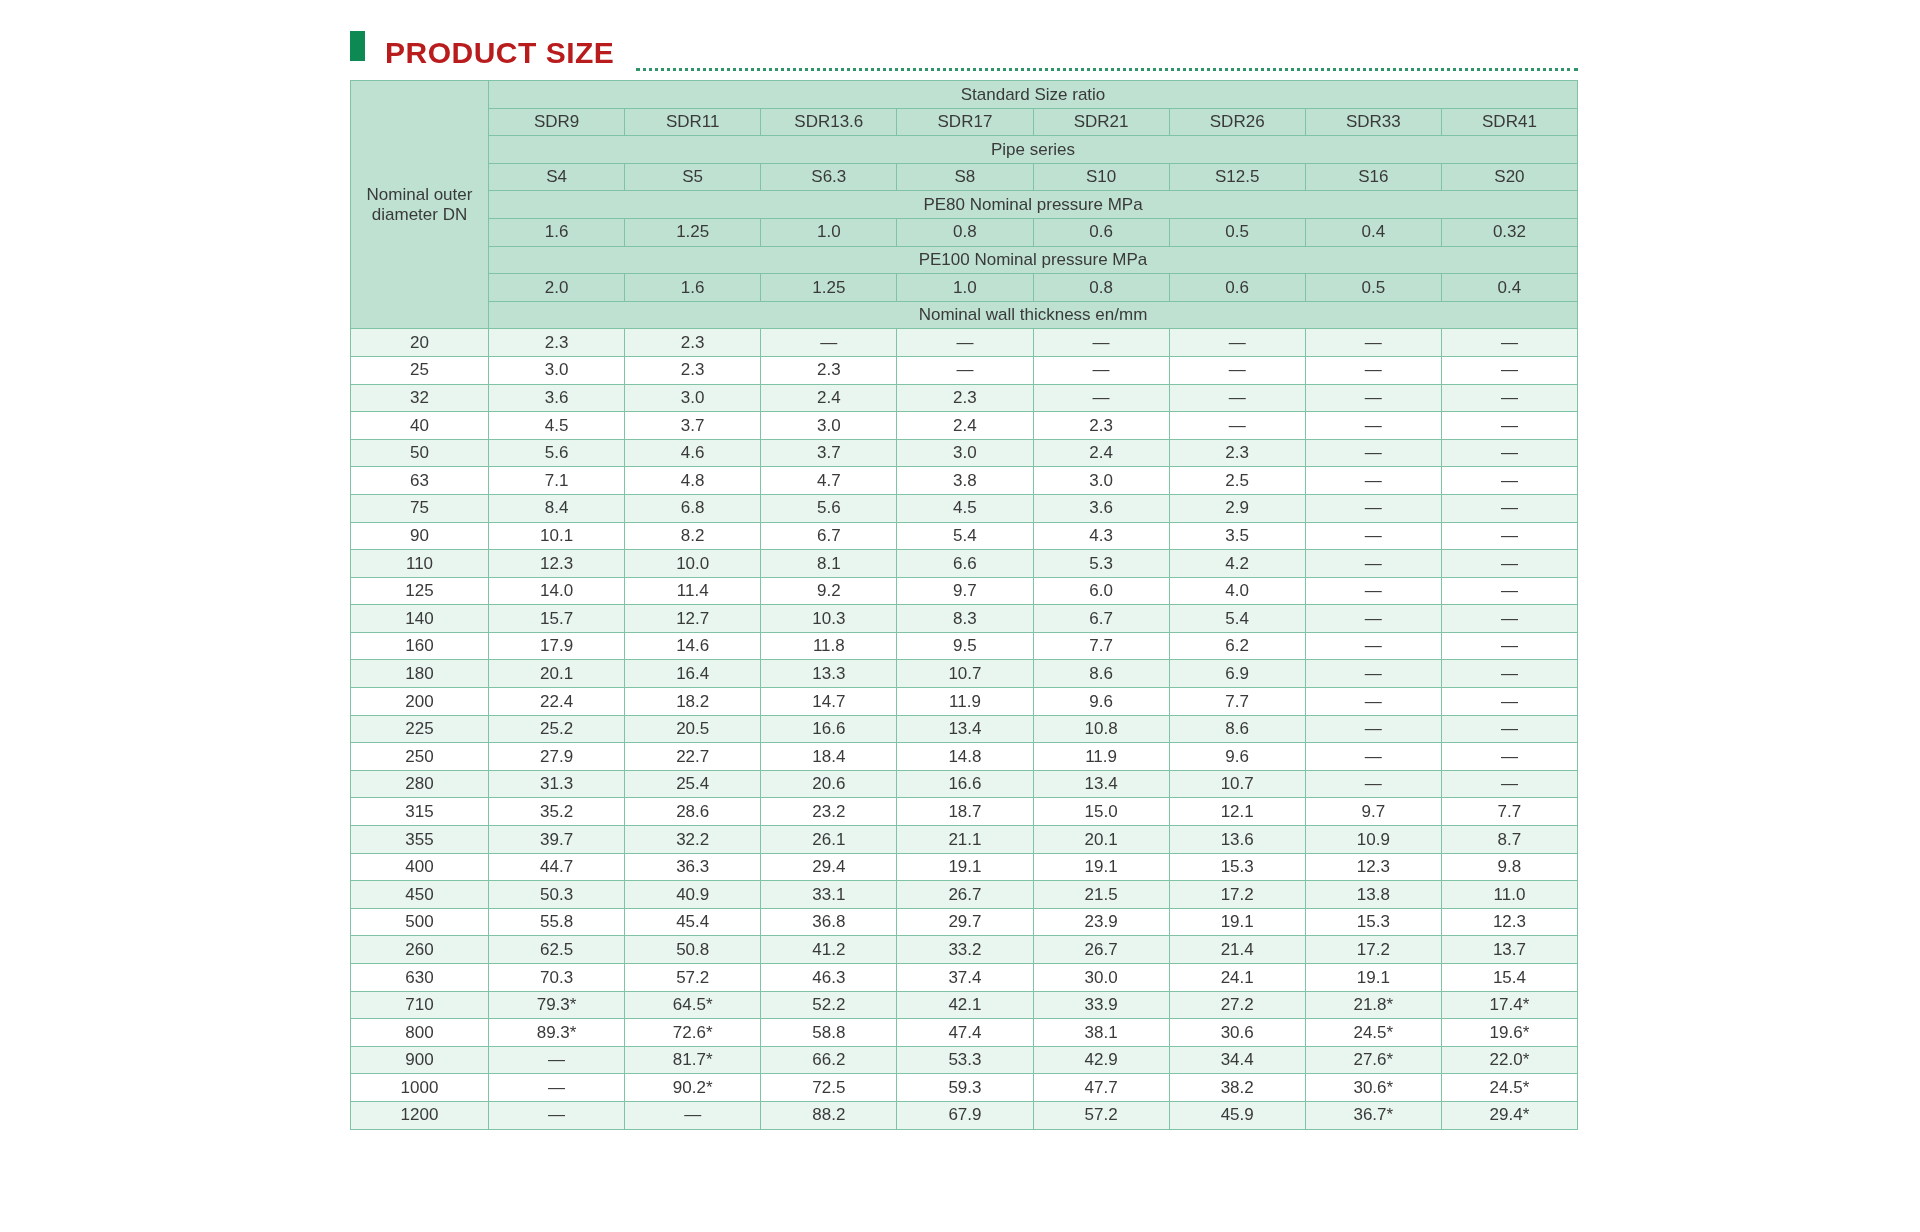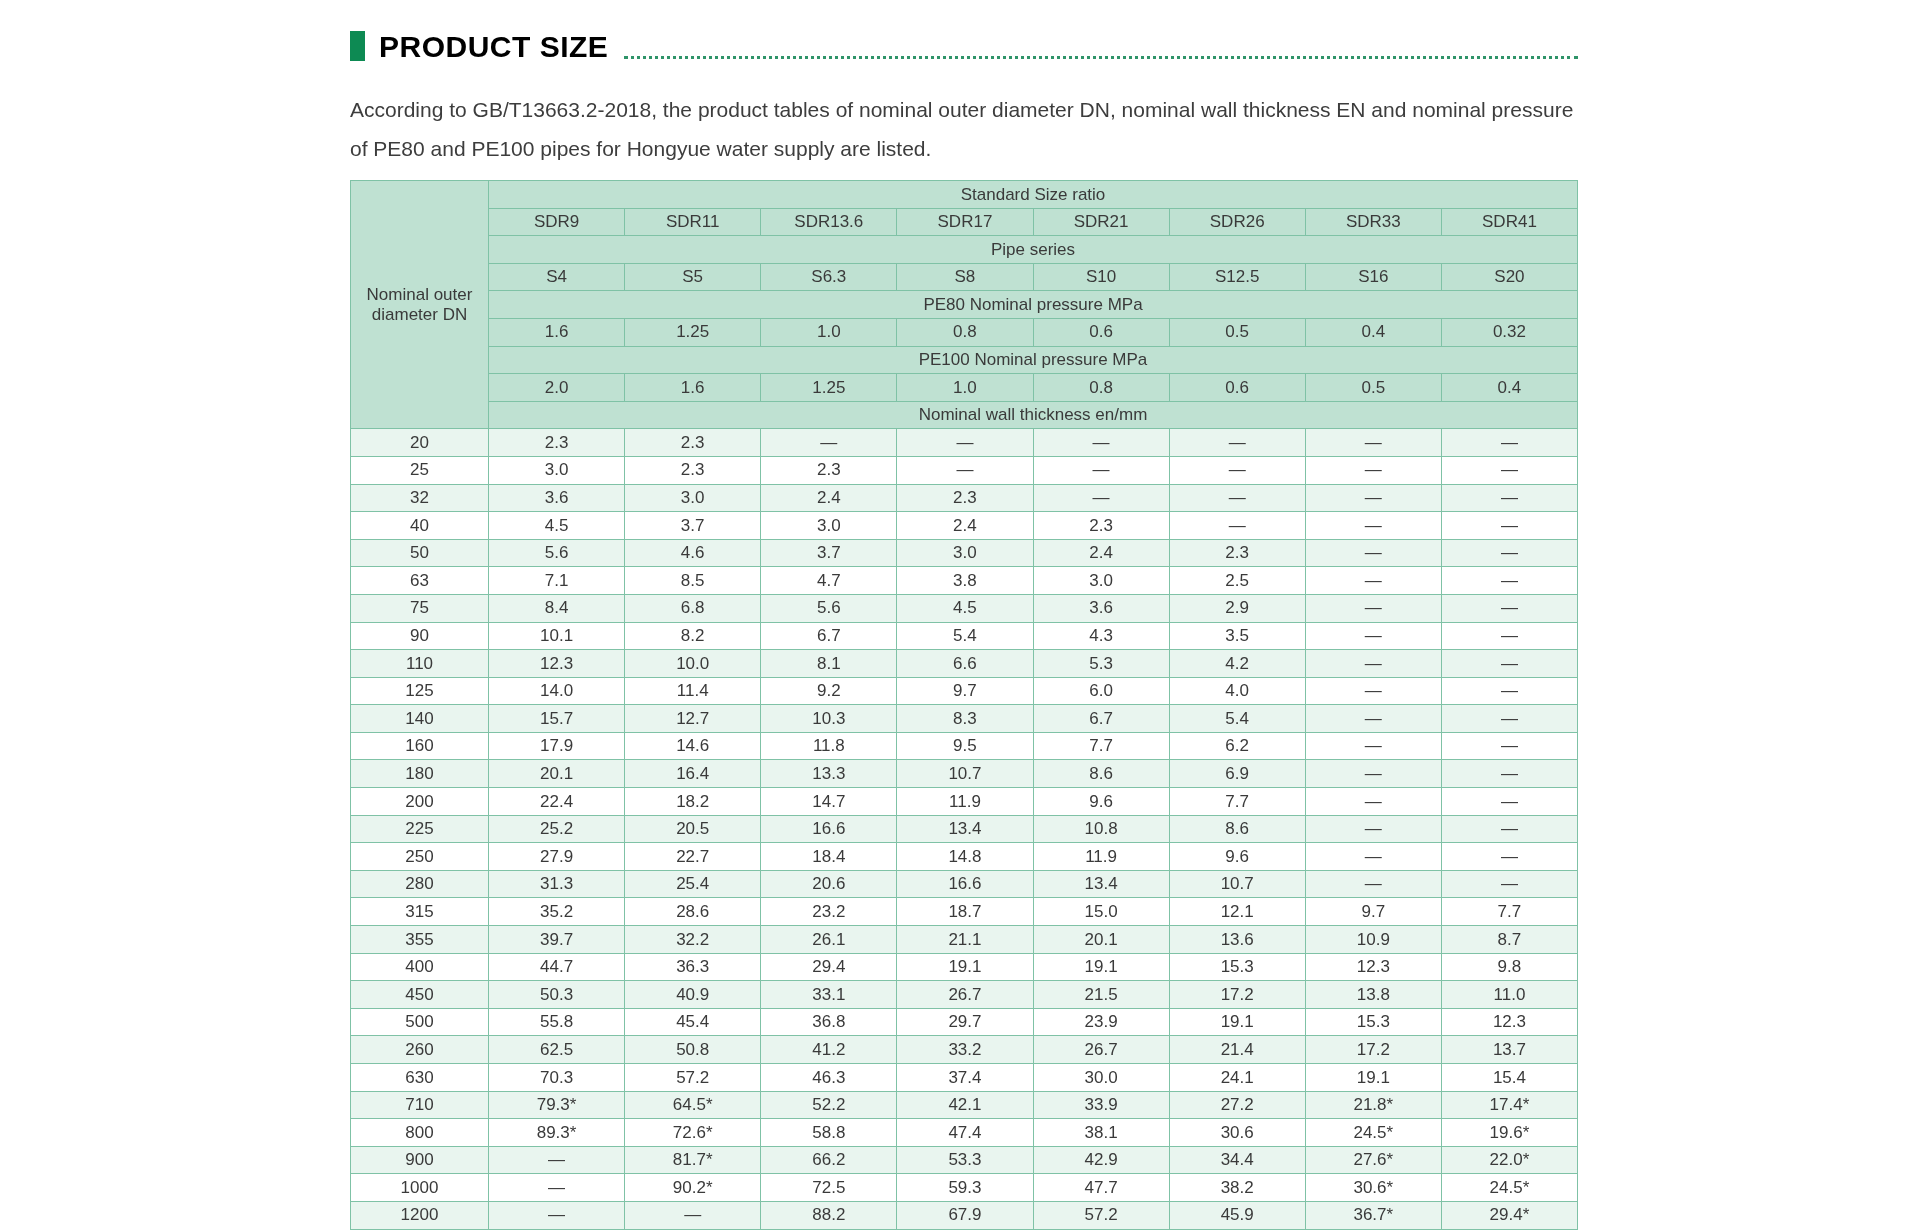--- a/index.html
+++ b/index.html
@@ -33,22 +33,22 @@
     display:inline-block;
     width:15px;height:30px;
     background:var(--accent-green);
     margin:3px 12px 0 0;
     flex:0 0 auto;
   }
   .section-title{
     font-size:30px;
     font-weight:700;
     letter-spacing:0.5px;
-    color:#000000;
-    margin:2px;
+    color:#b91c1c;
+    margin:8px;
     line-height:34px;
     white-space:nowrap;
   }
   .dotted-leader{
     flex:1 1 auto;
     border-bottom:3px dotted var(--dotted-green);
     margin:0 0 7px 14px;
     align-self:flex-end;
     height:0;
   }
@@ -99,21 +99,20 @@
 
 <div class="page">
   <div class="content">
 
     <div class="title-row">
       <span class="title-marker"></span>
       <h1 class="section-title">PRODUCT SIZE</h1>
       <span class="dotted-leader"></span>
     </div>
 
-    <p class="description">According to GB/T13663.2-2018, the product tables of nominal outer diameter DN, nominal wall thickness EN and nominal pressure of PE80 and PE100 pipes for Hongyue water supply are listed.</p>
 
     <table class="product-table">
       <colgroup>
           <col style="width: 138px;">
           <col>
           <col>
           <col>
           <col>
           <col>
           <col>
@@ -230,21 +229,21 @@
             <td class="val">3.7</td>
             <td class="val">3.0</td>
             <td class="val">2.4</td>
             <td class="val">2.3</td>
             <td class="val">—</td>
             <td class="val">—</td>
           </tr>
           <tr>
             <th class="dn">63</th>
             <td class="val">7.1</td>
-            <td class="val">8.5</td>
+            <td class="val">4.8</td>
             <td class="val">4.7</td>
             <td class="val">3.8</td>
             <td class="val">3.0</td>
             <td class="val">2.5</td>
             <td class="val">—</td>
             <td class="val">—</td>
           </tr>
           <tr>
             <th class="dn">75</th>
             <td class="val">8.4</td>

